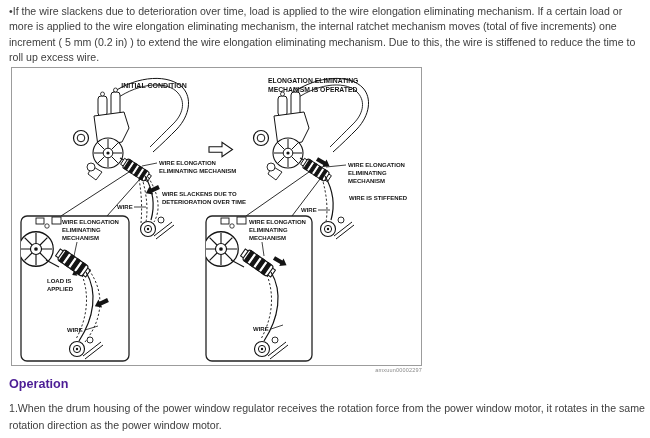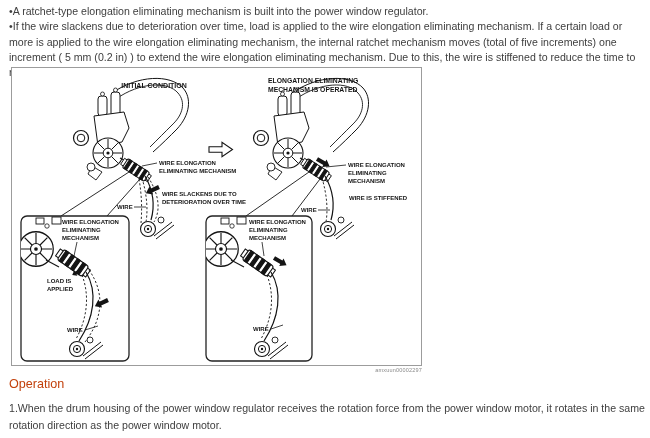--- a/index.html
+++ b/index.html
@@ -24,32 +24,31 @@
   }
   .lbl{font-size:6px;}
   .ttl{font-size:7px;}
   .ttl2{font-size:6.8px;}
   .watermark{
     position:absolute;left:11px;top:367px;width:411px;
     text-align:right;font-size:5.5px;color:#8a8a8a;letter-spacing:0.2px;
   }
   .op-head{
     position:absolute;left:9px;top:377px;
-    font-size:12.6px;font-weight:normal;color:#c2410c;
+    font-size:12.6px;font-weight:bold;color:#4c1d95;
   }
   .op-body{
     position:absolute;left:9px;top:400px;width:639px;
     font-size:10.6px;line-height:17px;color:#3e3e3e;
   }
 </style>
 </head>
 <body>
 
 <div class="intro">
-  <p>•A ratchet-type elongation eliminating mechanism is built into the power window regulator.</p>
   <p>•If the wire slackens due to deterioration over time, load is applied to the wire elongation eliminating mechanism. If a certain load or more is applied to the wire elongation eliminating mechanism, the internal ratchet mechanism moves (total of five increments) one increment ( 5 mm (0.2 in) ) to extend the wire elongation eliminating mechanism. Due to this, the wire is stiffened to reduce the time to roll up excess wire.</p>
 </div>
 
 <div class="figure-panel">
 <svg width="409" height="297" viewBox="0 0 409 297" xmlns="http://www.w3.org/2000/svg">
   <defs>
 
     <path id="barrow" d="M0,-2.1 L8.5,-2.1 L8.5,-4.4 L14.5,0 L8.5,4.4 L8.5,2.1 L0,2.1 Z" fill="#141414"></path>
 
     <g id="mech">

